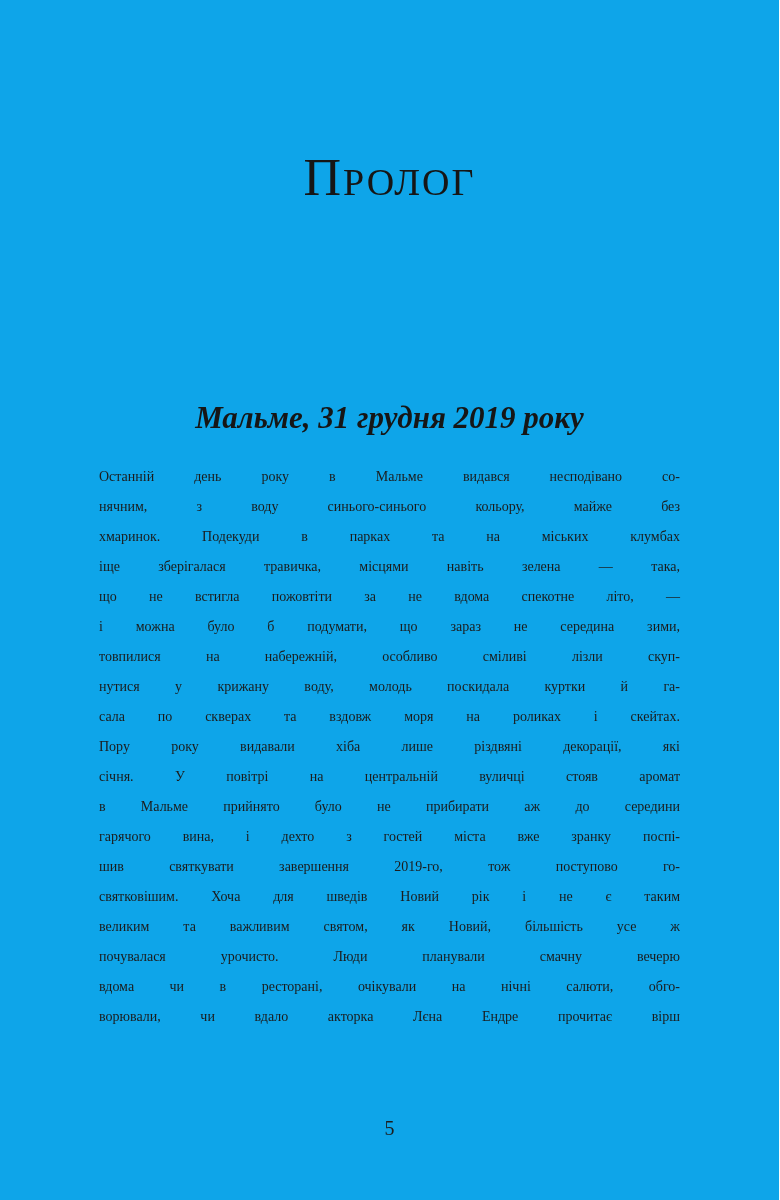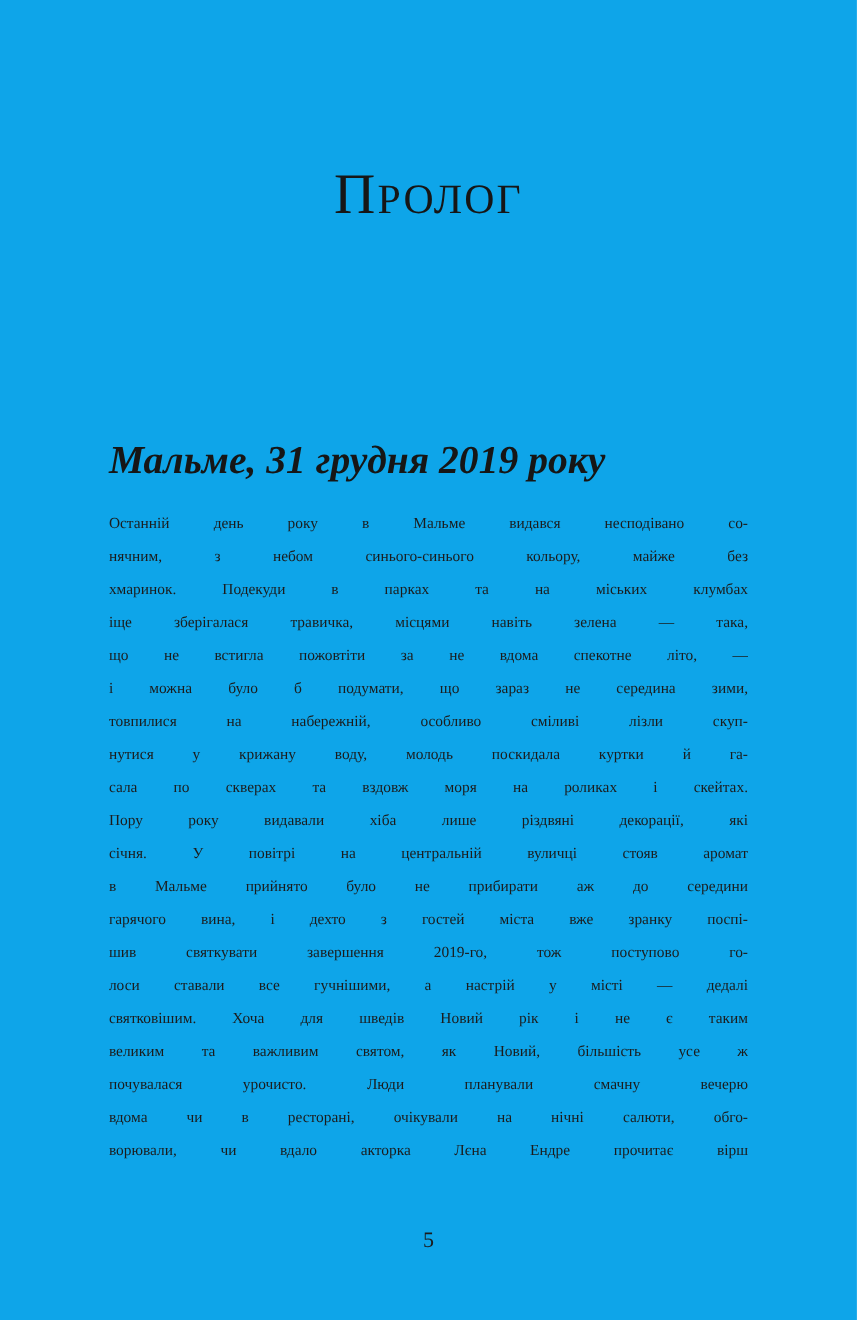--- a/index.html
+++ b/index.html
@@ -33,23 +33,24 @@
   .chapter-title .rest {
     font-size: 38px;
     line-height: 60px;
     text-transform: uppercase;
   }
   .dateline {
     position: absolute;
     top: 396px;
     left: 99px;
     width: 581px;
+    text-align: center;
     font-style: italic;
     font-weight: bold;
-    font-size: 36px;
+    font-size: 31px;
     line-height: 44px;
     color: #161616;
     white-space: nowrap;
   }
   .body-text {
     position: absolute;
     top: 462px;
     left: 99px;
     width: 581px;
   }
@@ -79,34 +80,33 @@
 <div class="page">
 
   <div class="chapter-title">
     <span class="initial">П</span><span class="rest">ролог</span>
   </div>
 
   <div class="dateline">Мальме, 31 грудня 2019 року</div>
 
   <div class="body-text">
       <div class="text-line">Останній день року в Мальме видався несподівано со-</div>
-      <div class="text-line">нячним, з небом синього-синього кольору, майже без</div>
+      <div class="text-line">нячним, з воду синього-синього кольору, майже без</div>
       <div class="text-line">хмаринок. Подекуди в парках та на міських клумбах</div>
       <div class="text-line">іще зберігалася травичка, місцями навіть зелена — така,</div>
       <div class="text-line">що не встигла пожовтіти за не вдома спекотне літо, —</div>
       <div class="text-line">і можна було б подумати, що зараз не середина зими,</div>
       <div class="text-line">товпилися на набережній, особливо сміливі лізли скуп-</div>
       <div class="text-line">нутися у крижану воду, молодь поскидала куртки й га-</div>
       <div class="text-line">сала по скверах та вздовж моря на роликах і скейтах.</div>
       <div class="text-line">Пору року видавали хіба лише різдвяні декорації, які</div>
       <div class="text-line">січня. У повітрі на центральній вуличці стояв аромат</div>
       <div class="text-line">в Мальме прийнято було не прибирати аж до середини</div>
       <div class="text-line">гарячого вина, і дехто з гостей міста вже зранку поспі-</div>
       <div class="text-line">шив святкувати завершення 2019-го, тож поступово го-</div>
-      <div class="text-line">лоси ставали все гучнішими, а настрій у місті — дедалі</div>
       <div class="text-line">святковішим. Хоча для шведів Новий рік і не є таким</div>
       <div class="text-line">великим та важливим святом, як Новий, більшість усе ж</div>
       <div class="text-line">почувалася урочисто. Люди планували смачну вечерю</div>
       <div class="text-line">вдома чи в ресторані, очікували на нічні салюти, обго-</div>
       <div class="text-line">ворювали, чи вдало акторка Лєна Ендре прочитає вірш</div>
     </div>
 
   <div class="page-number">5</div>
 
 </div>

